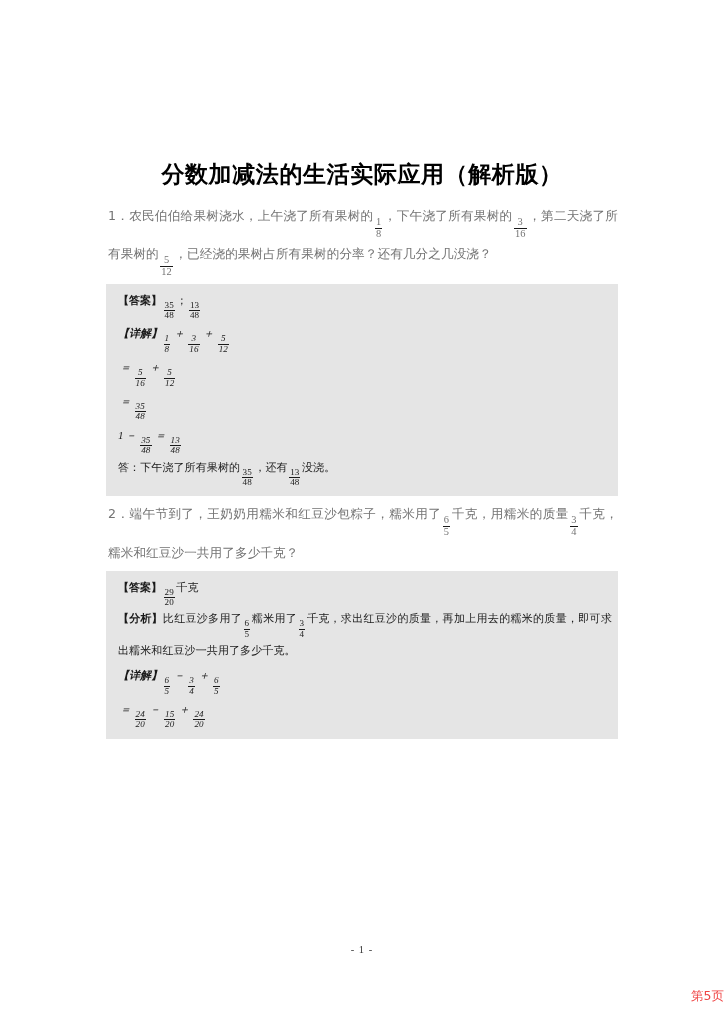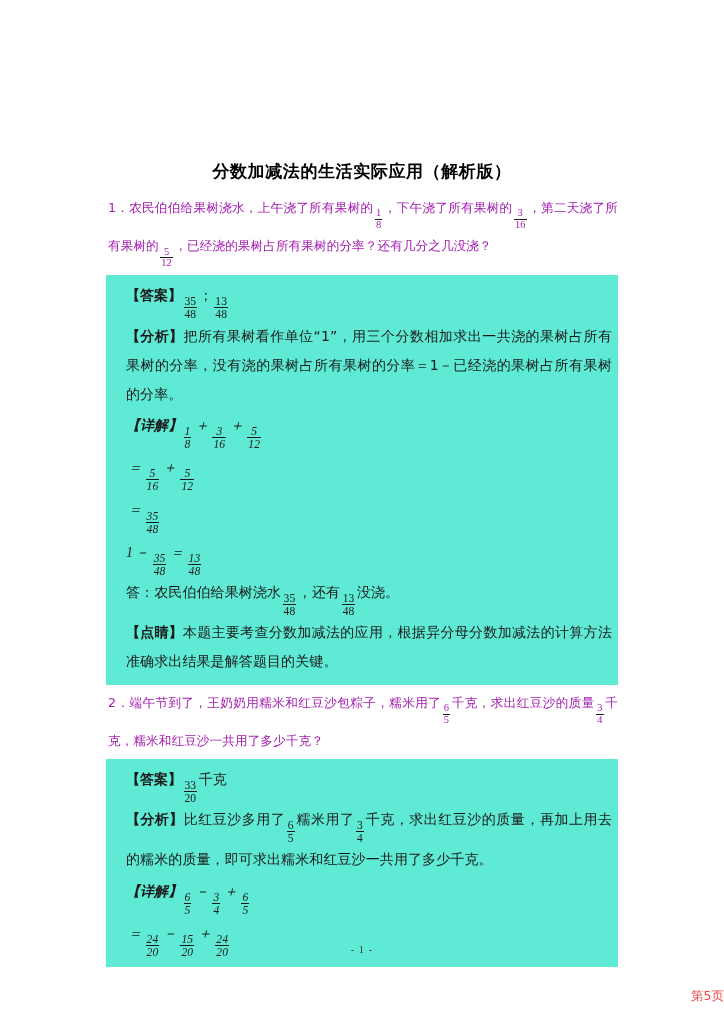--- a/index.html
+++ b/index.html
@@ -25,47 +25,47 @@
   }
 
   .content {
     position: absolute;
     left: 106px;
     top: 160px;
     width: 512px;
   }
 
   .doc-title {
-    font-family: Liberation Sans, sans-serif;
+    font-family: Liberation Mono, monospace;
     font-weight: bold;
-    font-size: 17px;
+    font-size: 23px;
     text-align: center;
     letter-spacing: 0.6px;
     margin: 0 0 10px 0;
     line-height: 1.4;
     color: #000;
   }
 
   .qblock {
     font-family: "DejaVu Sans", "Liberation Sans", sans-serif;
     font-size: 12.6px;
     line-height: 2.15;
-    color: #a21caf;
+    color: #737373;
     text-align: justify;
     padding: 0 0 2px 2px;
     letter-spacing: 0.1px;
   }
 
   .grayblock {
-    background: #5eead4;
+    background: #e5e5e5;
     font-family: "DejaVu Sans", "Liberation Sans", sans-serif;
-    font-size: 14px;
+    font-size: 11px;
     line-height: 2.08;
     color: #1a1a1a;
-    padding: 6px 6px 8px 20px;
+    padding: 6px 6px 8px 12px;
     margin: 3px 0 4px 0;
     text-align: justify;
     letter-spacing: 0.1px;
   }
 
   .gb-line { display: block; }
 
   .tag {
     font-weight: bold;
     letter-spacing: 0;
@@ -159,21 +159,20 @@
     <div class="grayblock">
 
       <span class="gb-line"><span class="tag">【答案】</span><span class="frac">
             <span class="num">35</span>
             <span class="den">48</span>
           </span><span>；</span><span class="frac">
             <span class="num">13</span>
             <span class="den">48</span>
           </span></span>
 
-      <span class="gb-line"><span class="tag">【分析】</span><span>把所有果树看作单位“1”，用三个分数相加求出一共浇的果树占所有果树的分率，没有浇的果树占所有果树的分率＝1－已经浇的果树占所有果树的分率。</span></span>
 
       <span class="eqline"><span class="tag">【详解】</span><span><span class="frac">
               <span class="num">1</span>
               <span class="den">8</span>
             </span><span class="op">＋</span><span class="frac">
               <span class="num">3</span>
               <span class="den">16</span>
             </span><span class="op">＋</span><span class="frac">
               <span class="num">5</span>
               <span class="den">12</span>
@@ -190,46 +189,45 @@
               <span class="den">48</span>
             </span></span></span>
       <span class="eqline"><span><span class="num-lit">1</span><span class="op">－</span><span class="frac">
               <span class="num">35</span>
               <span class="den">48</span>
             </span><span class="op">＝</span><span class="frac">
               <span class="num">13</span>
               <span class="den">48</span>
             </span></span></span>
 
-      <span class="gb-line"><span>答：农民伯伯给果树浇水</span><span class="frac">
+      <span class="gb-line"><span>答：下午浇了所有果树的</span><span class="frac">
             <span class="num">35</span>
             <span class="den">48</span>
           </span><span>，还有</span><span class="frac">
             <span class="num">13</span>
             <span class="den">48</span>
           </span><span>没浇。</span></span>
 
-      <span class="gb-line"><span class="tag">【点睛】</span><span>本题主要考查分数加减法的应用，根据异分母分数加减法的计算方法准确求出结果是解答题目的关键。</span></span>
 
     </div>
 
     <div class="qblock">
       <span>2．</span><span>端午节到了，王奶奶用糯米和红豆沙包粽子，糯米用了</span><span class="frac">
           <span class="num">6</span>
           <span class="den">5</span>
-        </span><span>千克，求出红豆沙的质量</span><span class="frac">
+        </span><span>千克，用糯米的质量</span><span class="frac">
           <span class="num">3</span>
           <span class="den">4</span>
         </span><span>千克，糯米和红豆沙一共用了多少千克？</span>
     </div>
 
     <div class="grayblock">
 
       <span class="gb-line"><span class="tag">【答案】</span><span class="frac">
-            <span class="num">33</span>
+            <span class="num">29</span>
             <span class="den">20</span>
           </span><span>千克</span></span>
 
       <span class="gb-line"><span class="tag">【分析】</span><span>比红豆沙多用了</span><span class="frac">
             <span class="num">6</span>
             <span class="den">5</span>
           </span><span>糯米用了</span><span class="frac">
             <span class="num">3</span>
             <span class="den">4</span>
           </span><span>千克，求出红豆沙的质量，再加上用去的糯米的质量，即可求出糯米和红豆沙一共用了多少千克。</span></span>

